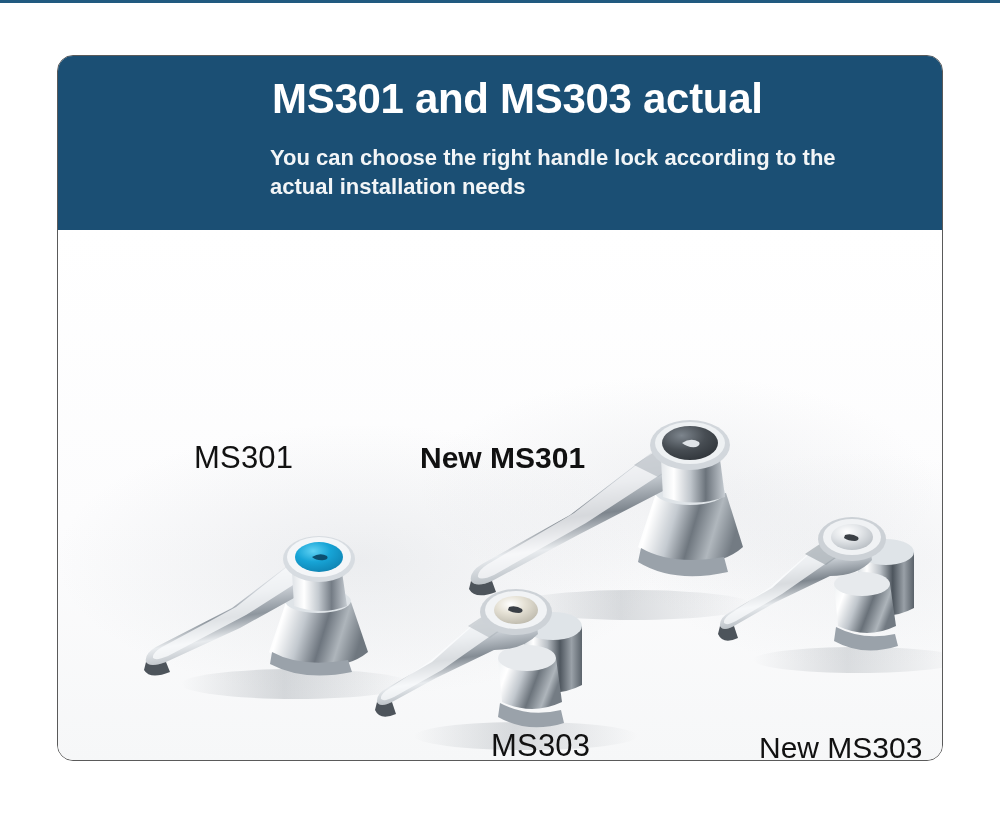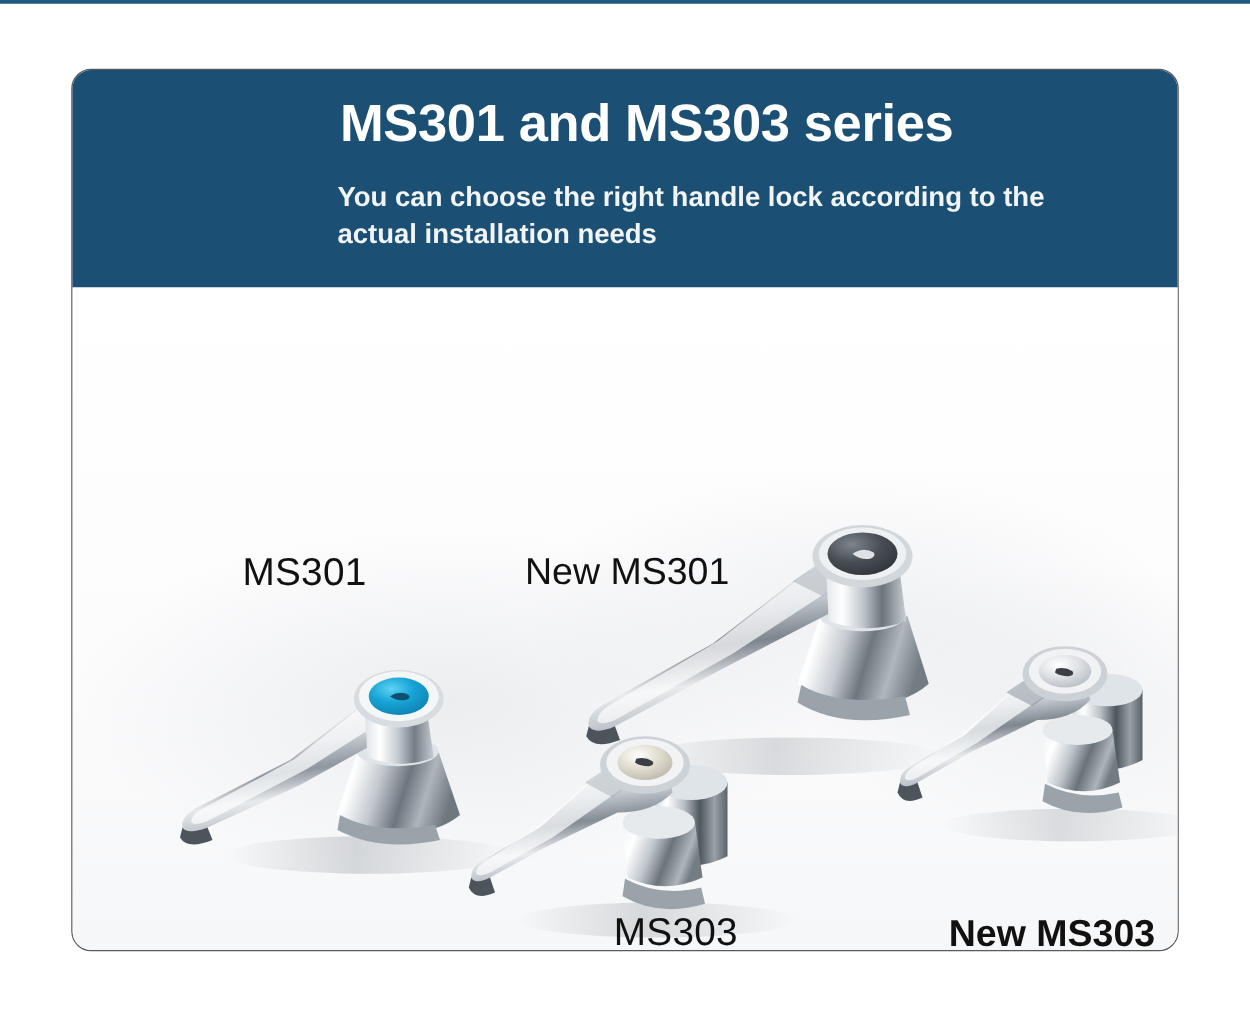--- a/index.html
+++ b/index.html
@@ -93,44 +93,44 @@
   }
 
   
   .prod-label {
     position: absolute;
     color: #111111;
     white-space: nowrap;
     line-height: 1;
   }
   #label-ms301   { left: 136px; top: 212px; font-size: 31px; font-weight: normal; letter-spacing: 0.2px; }
-  #label-new301  { left: 362px; top: 213px; font-size: 30px; font-weight: normal; }
+  #label-new301  { left: 362px; top: 213px; font-size: 30px; font-weight: bold; }
   #label-ms303   { left: 396px; top: 500px; font-size: 31px; font-weight: normal; letter-spacing: 0.2px; margin-left: 37px; }
-  #label-new303  { left: 701px; top: 503px; font-size: 30px; font-weight: bold; }
+  #label-new303  { left: 701px; top: 503px; font-size: 30px; font-weight: normal; }
 
   
   .handle { position: absolute; }
   .handle svg { display: block; overflow: visible; }
 
   #handle-ms301   { left: 78px;  top: 272px; }
   #handle-new301  { left: 400px; top: 175px; }
   #handle-ms303   { left: 318px; top: 330px; }
   #handle-new303  { left: 660px; top: 262px; }
 </style>
 </head>
 <body>
 
 <div id="page">
 
   <div id="top-rule"></div>
 
   <div id="card">
 
     <div id="card-header">
-      <div id="header-title">MS301 and MS303 series</div>
+      <div id="header-title">MS301 and MS303 actual</div>
       <div id="header-subtitle">You can choose the right handle lock according to the actual installation needs</div>
     </div>
 
     <div id="stage">
 
       <div class="handle" id="handle-ms301">
         <svg width="300" height="210" viewBox="0 0 300 210" xmlns="http://www.w3.org/2000/svg">
           <defs>
             <linearGradient id="g1lever" x1="0" y1="0" x2="0.25" y2="1">
               <stop offset="0%" stop-color="#ffffff"></stop>

